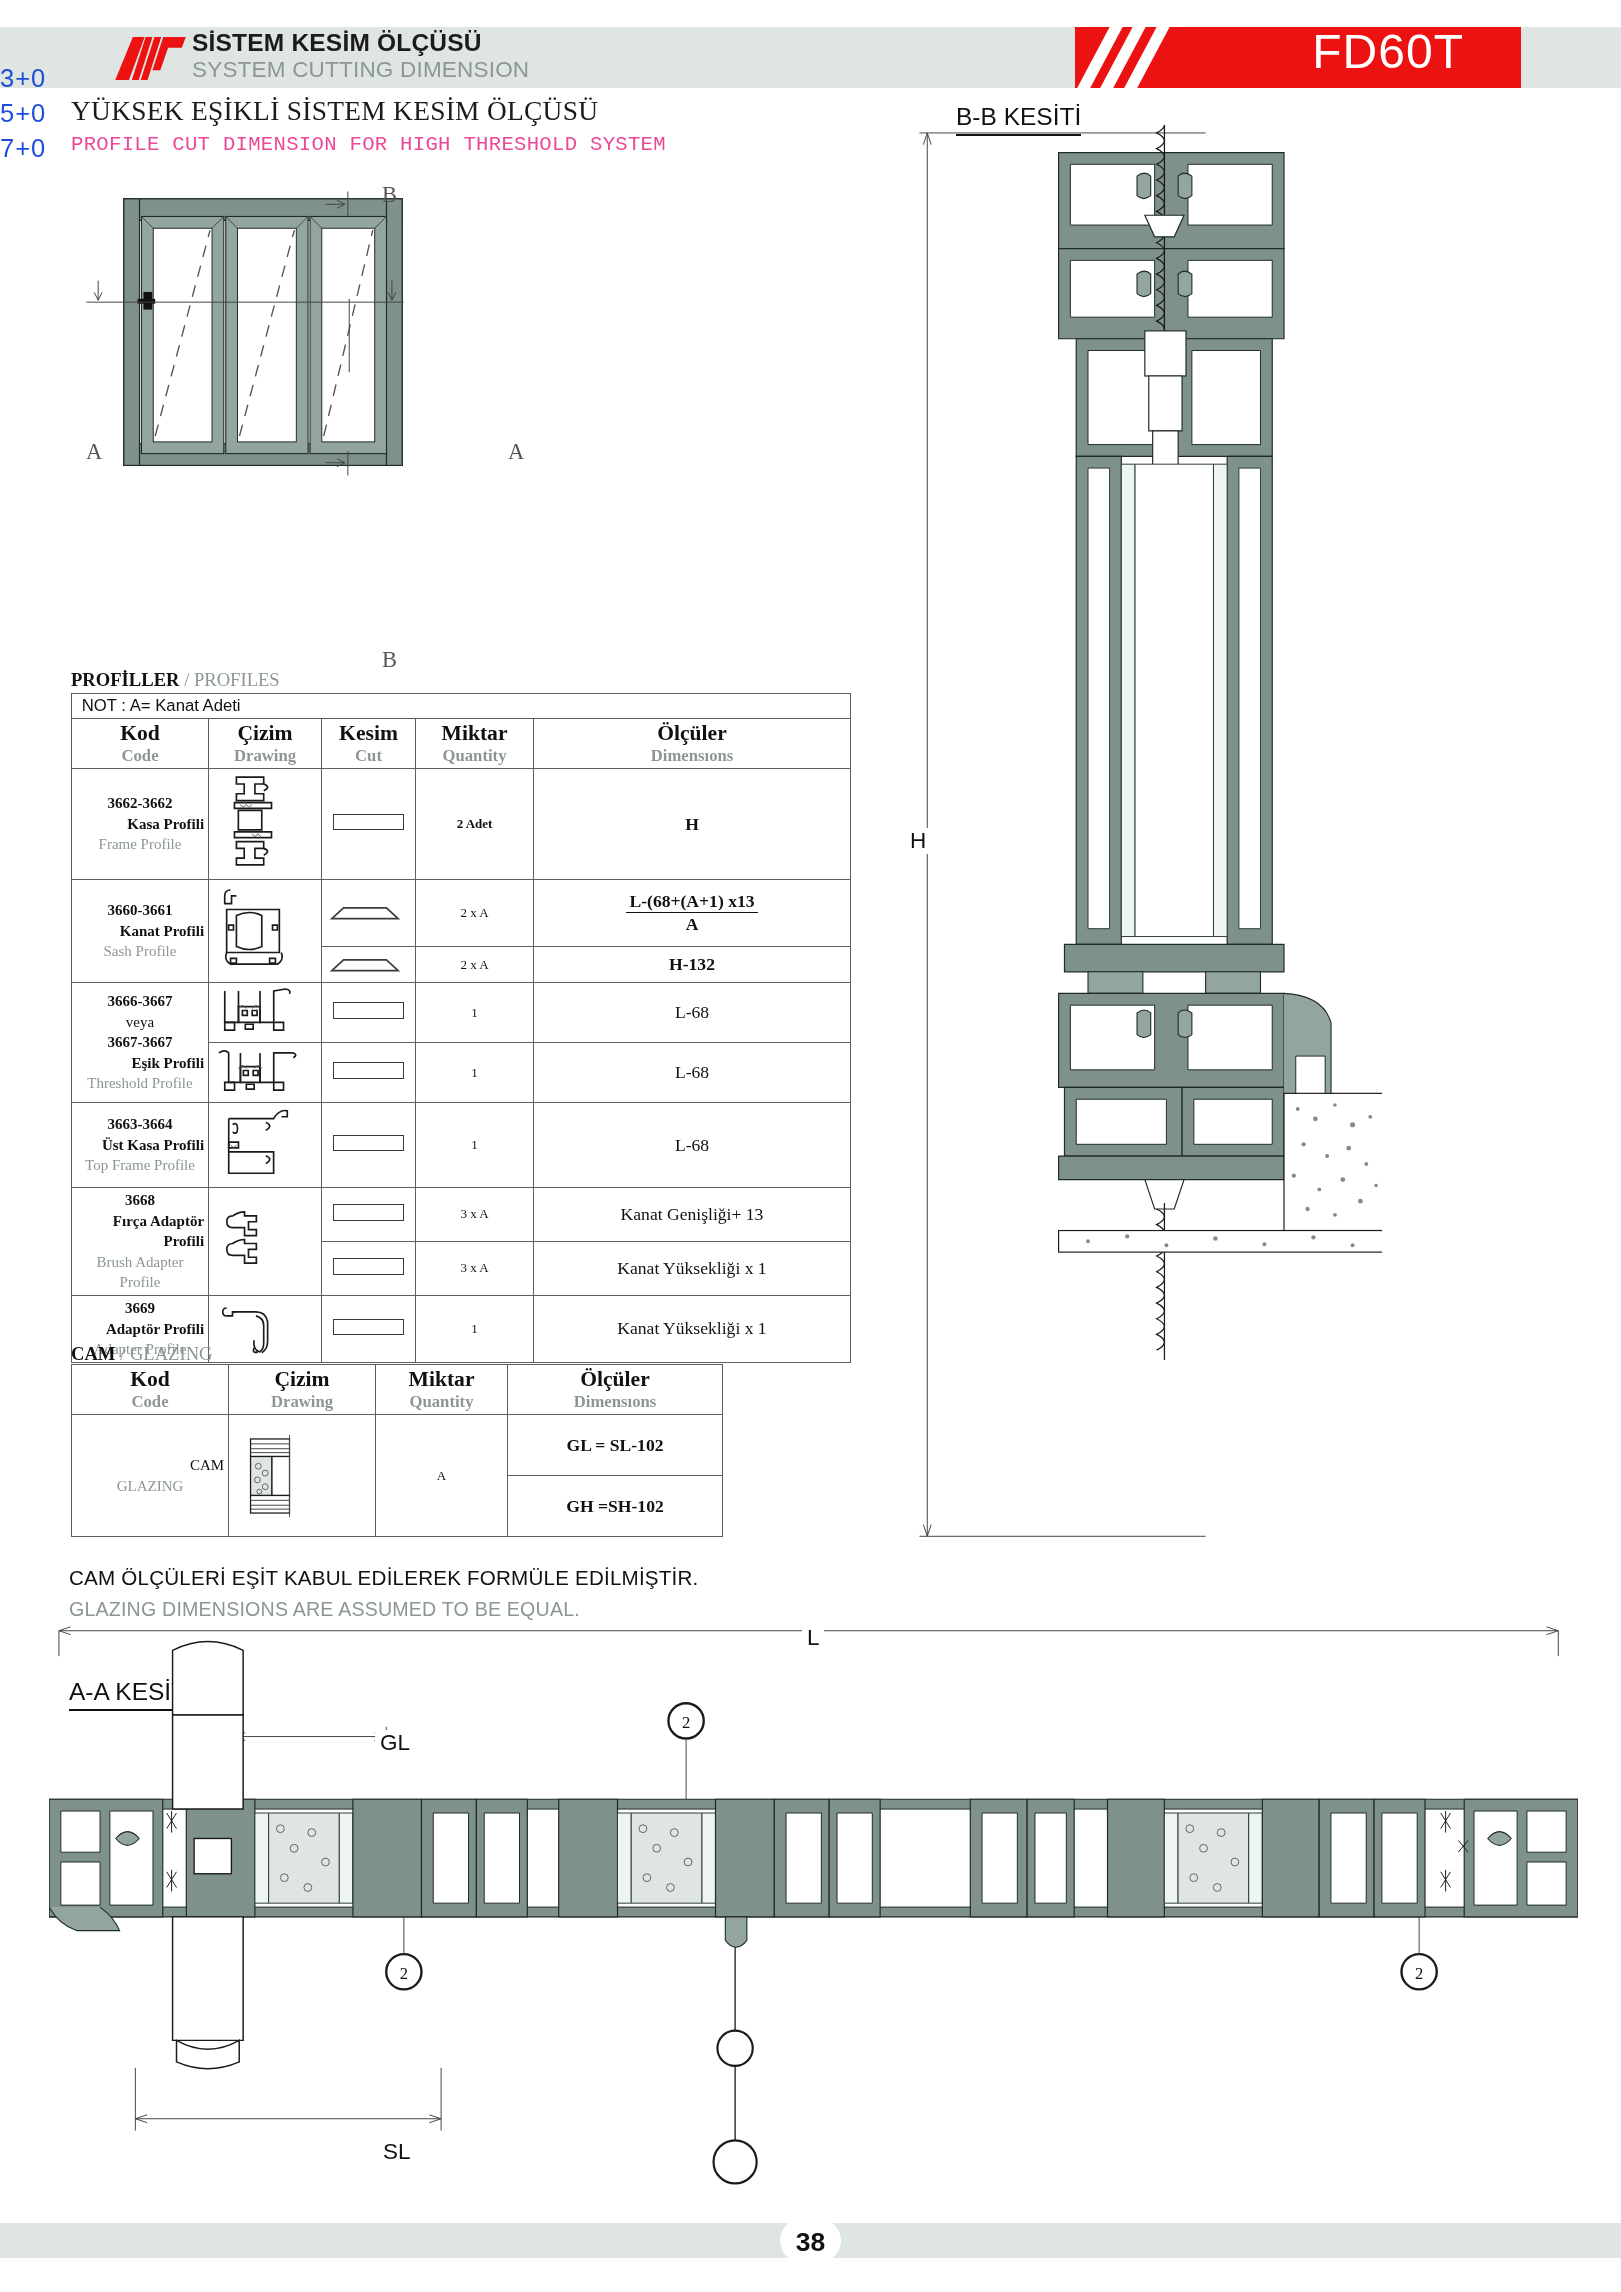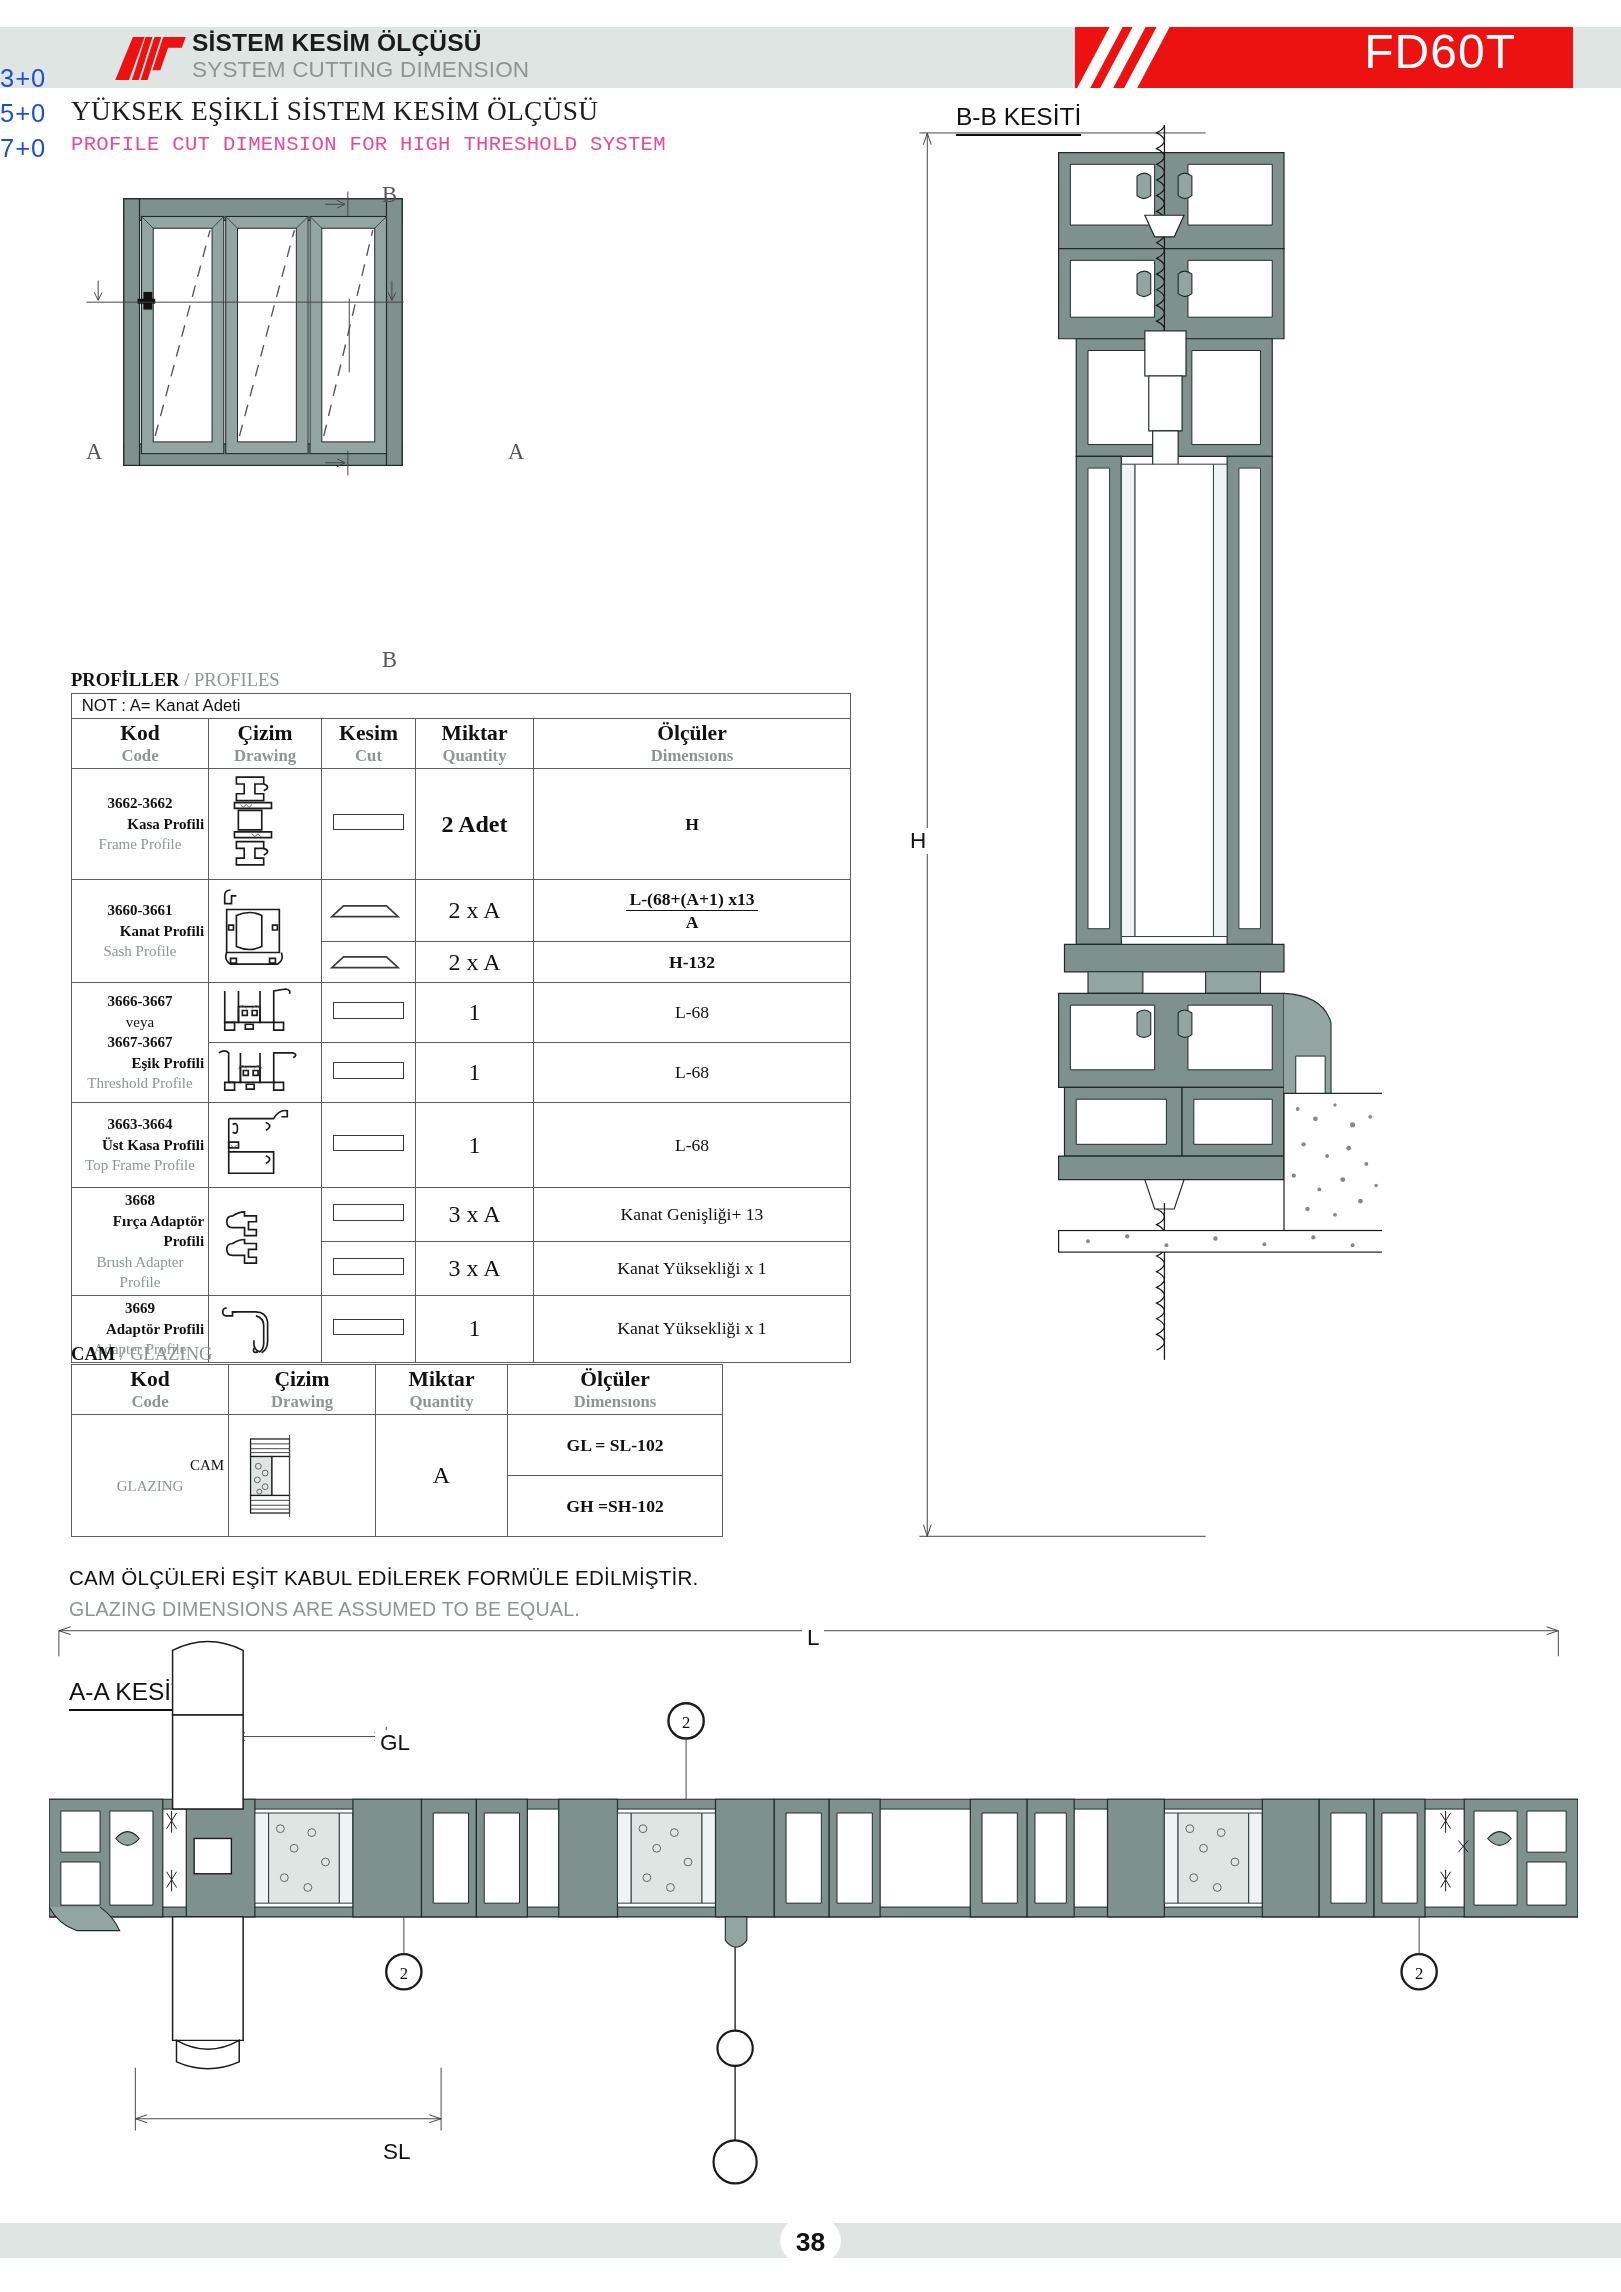--- a/index.html
+++ b/index.html
@@ -24,21 +24,21 @@
     position:absolute; left:192px; top:29px; width:510px; height:61px;
   }
   #brand-title{
     font-size:24.5px; font-weight:bold; letter-spacing:0.2px;
     color:#1b1b1b; line-height:28px;
   }
   #brand-sub{
     font-size:22.5px; color:#8c9794; line-height:26.5px; letter-spacing:0.2px;
   }
   #model-badge{
-    position:absolute; left:1075px; top:27.4px; width:498px; height:61px;
+    position:absolute; left:1075px; top:27.4px; width:446px; height:61px;
     background:#ec1212; overflow:hidden;
   }
   #model-badge .stripe{
     position:absolute; top:-9.8px; width:12.7px; height:88px;
     background:#ffffff; transform:skewX(-28deg);
   }
   #model-name{
     position:absolute; right:57px; top:-3.9px;
     font-size:48px; color:#ffffff; letter-spacing:1px;
   }
@@ -101,21 +101,21 @@
   }
   .hdr-tr{ font-size:18.6px; }
   .hdr-tr .tr-main{ display:block; font-size:21.6px; font-weight:bold; color:#111; }
   .hdr-tr .tr-sub{ display:block; font-size:16.7px; color:#8c9794; }
 
   .code-cell{ font-size:15px; line-height:20.6px;margin-left:36px; }
   .code-cell .c-num{ display:block; font-weight:bold; color:#111; }
   .code-cell .c-tr{ display:block; font-weight:bold; color:#111;text-align:right; }
   .code-cell .c-en{ display:block; color:#8c9794; }
 
-  .qty-cell{ font-size:24px; color:#111; }
+  .qty-cell{ font-size:13px; color:#111; }
   .qty-cell.bold{ font-weight:bold; }
   .dim-cell{ font-size:17.6px; color:#111; font-weight:bold; }
   .dim-cell.light{ font-weight:normal; }
 
   .frac{ display:inline-block; text-align:center; line-height:1.15; }
   .frac .num{ display:block; border-bottom:1.4px solid #111; padding:0 3.9px 1px; }
   .frac .den{ display:block; padding-top:1px; }
 
   .cutbar{
     display:inline-block; width:71px; height:16.7px;

